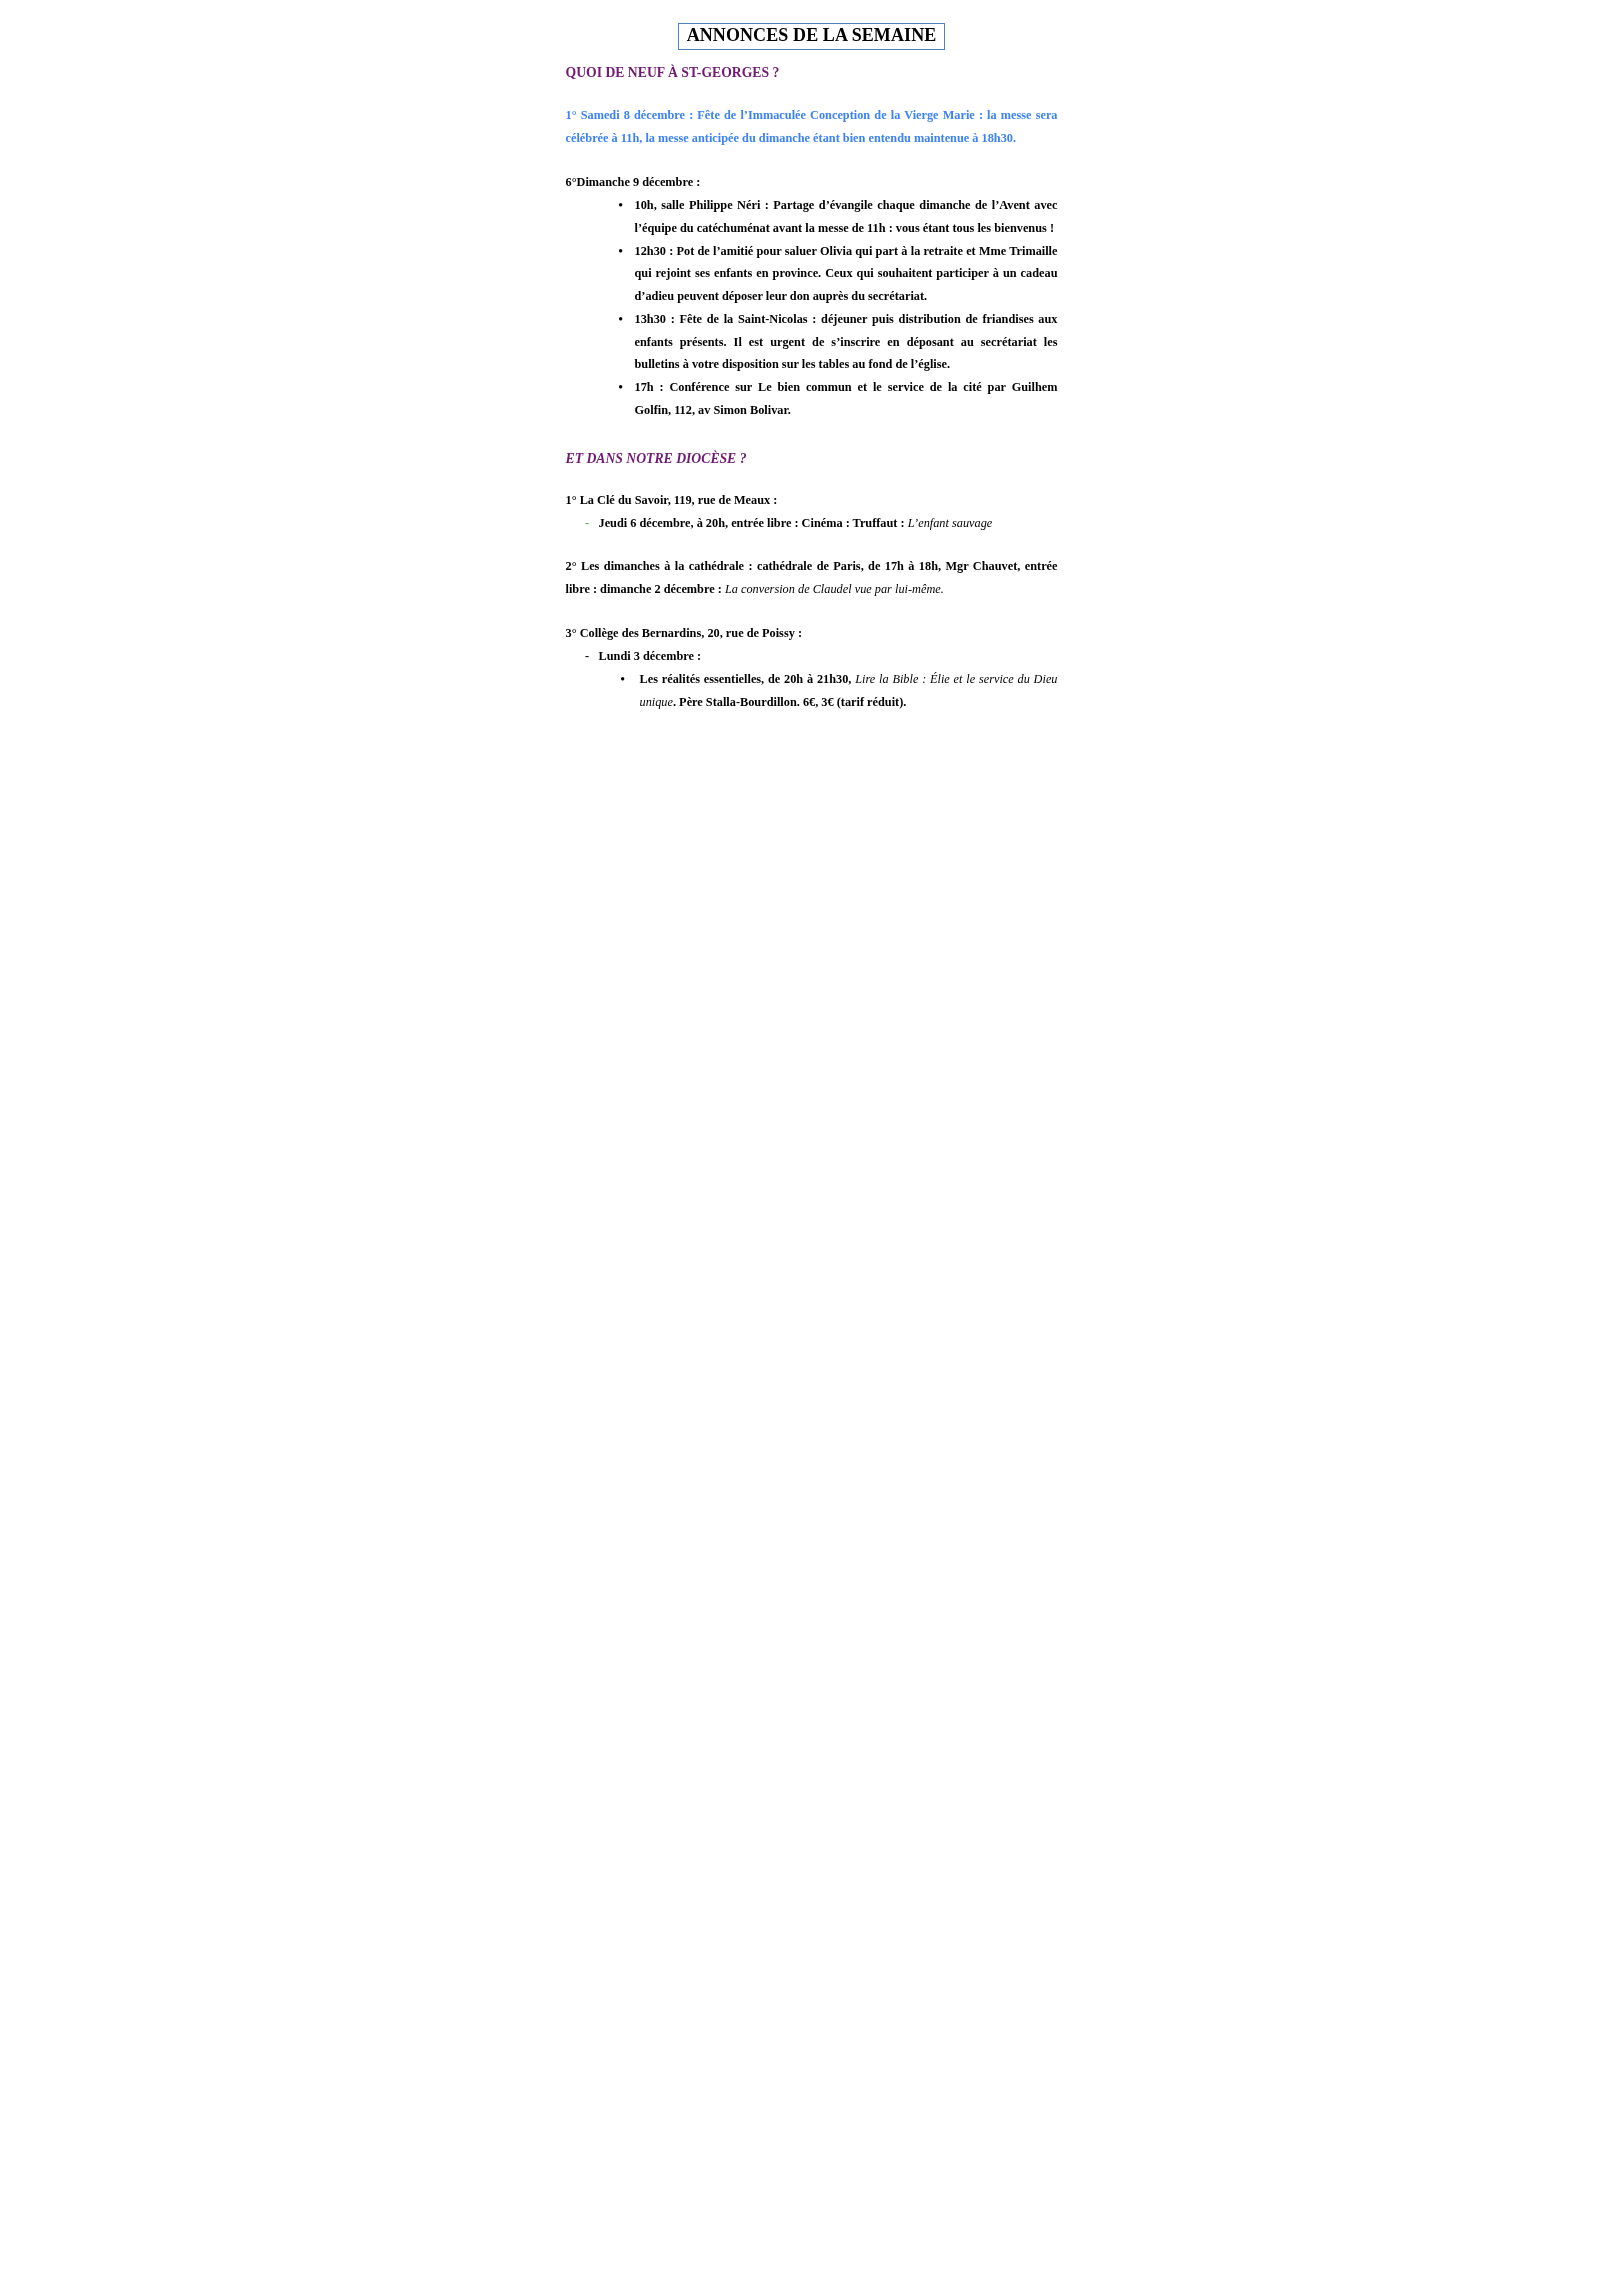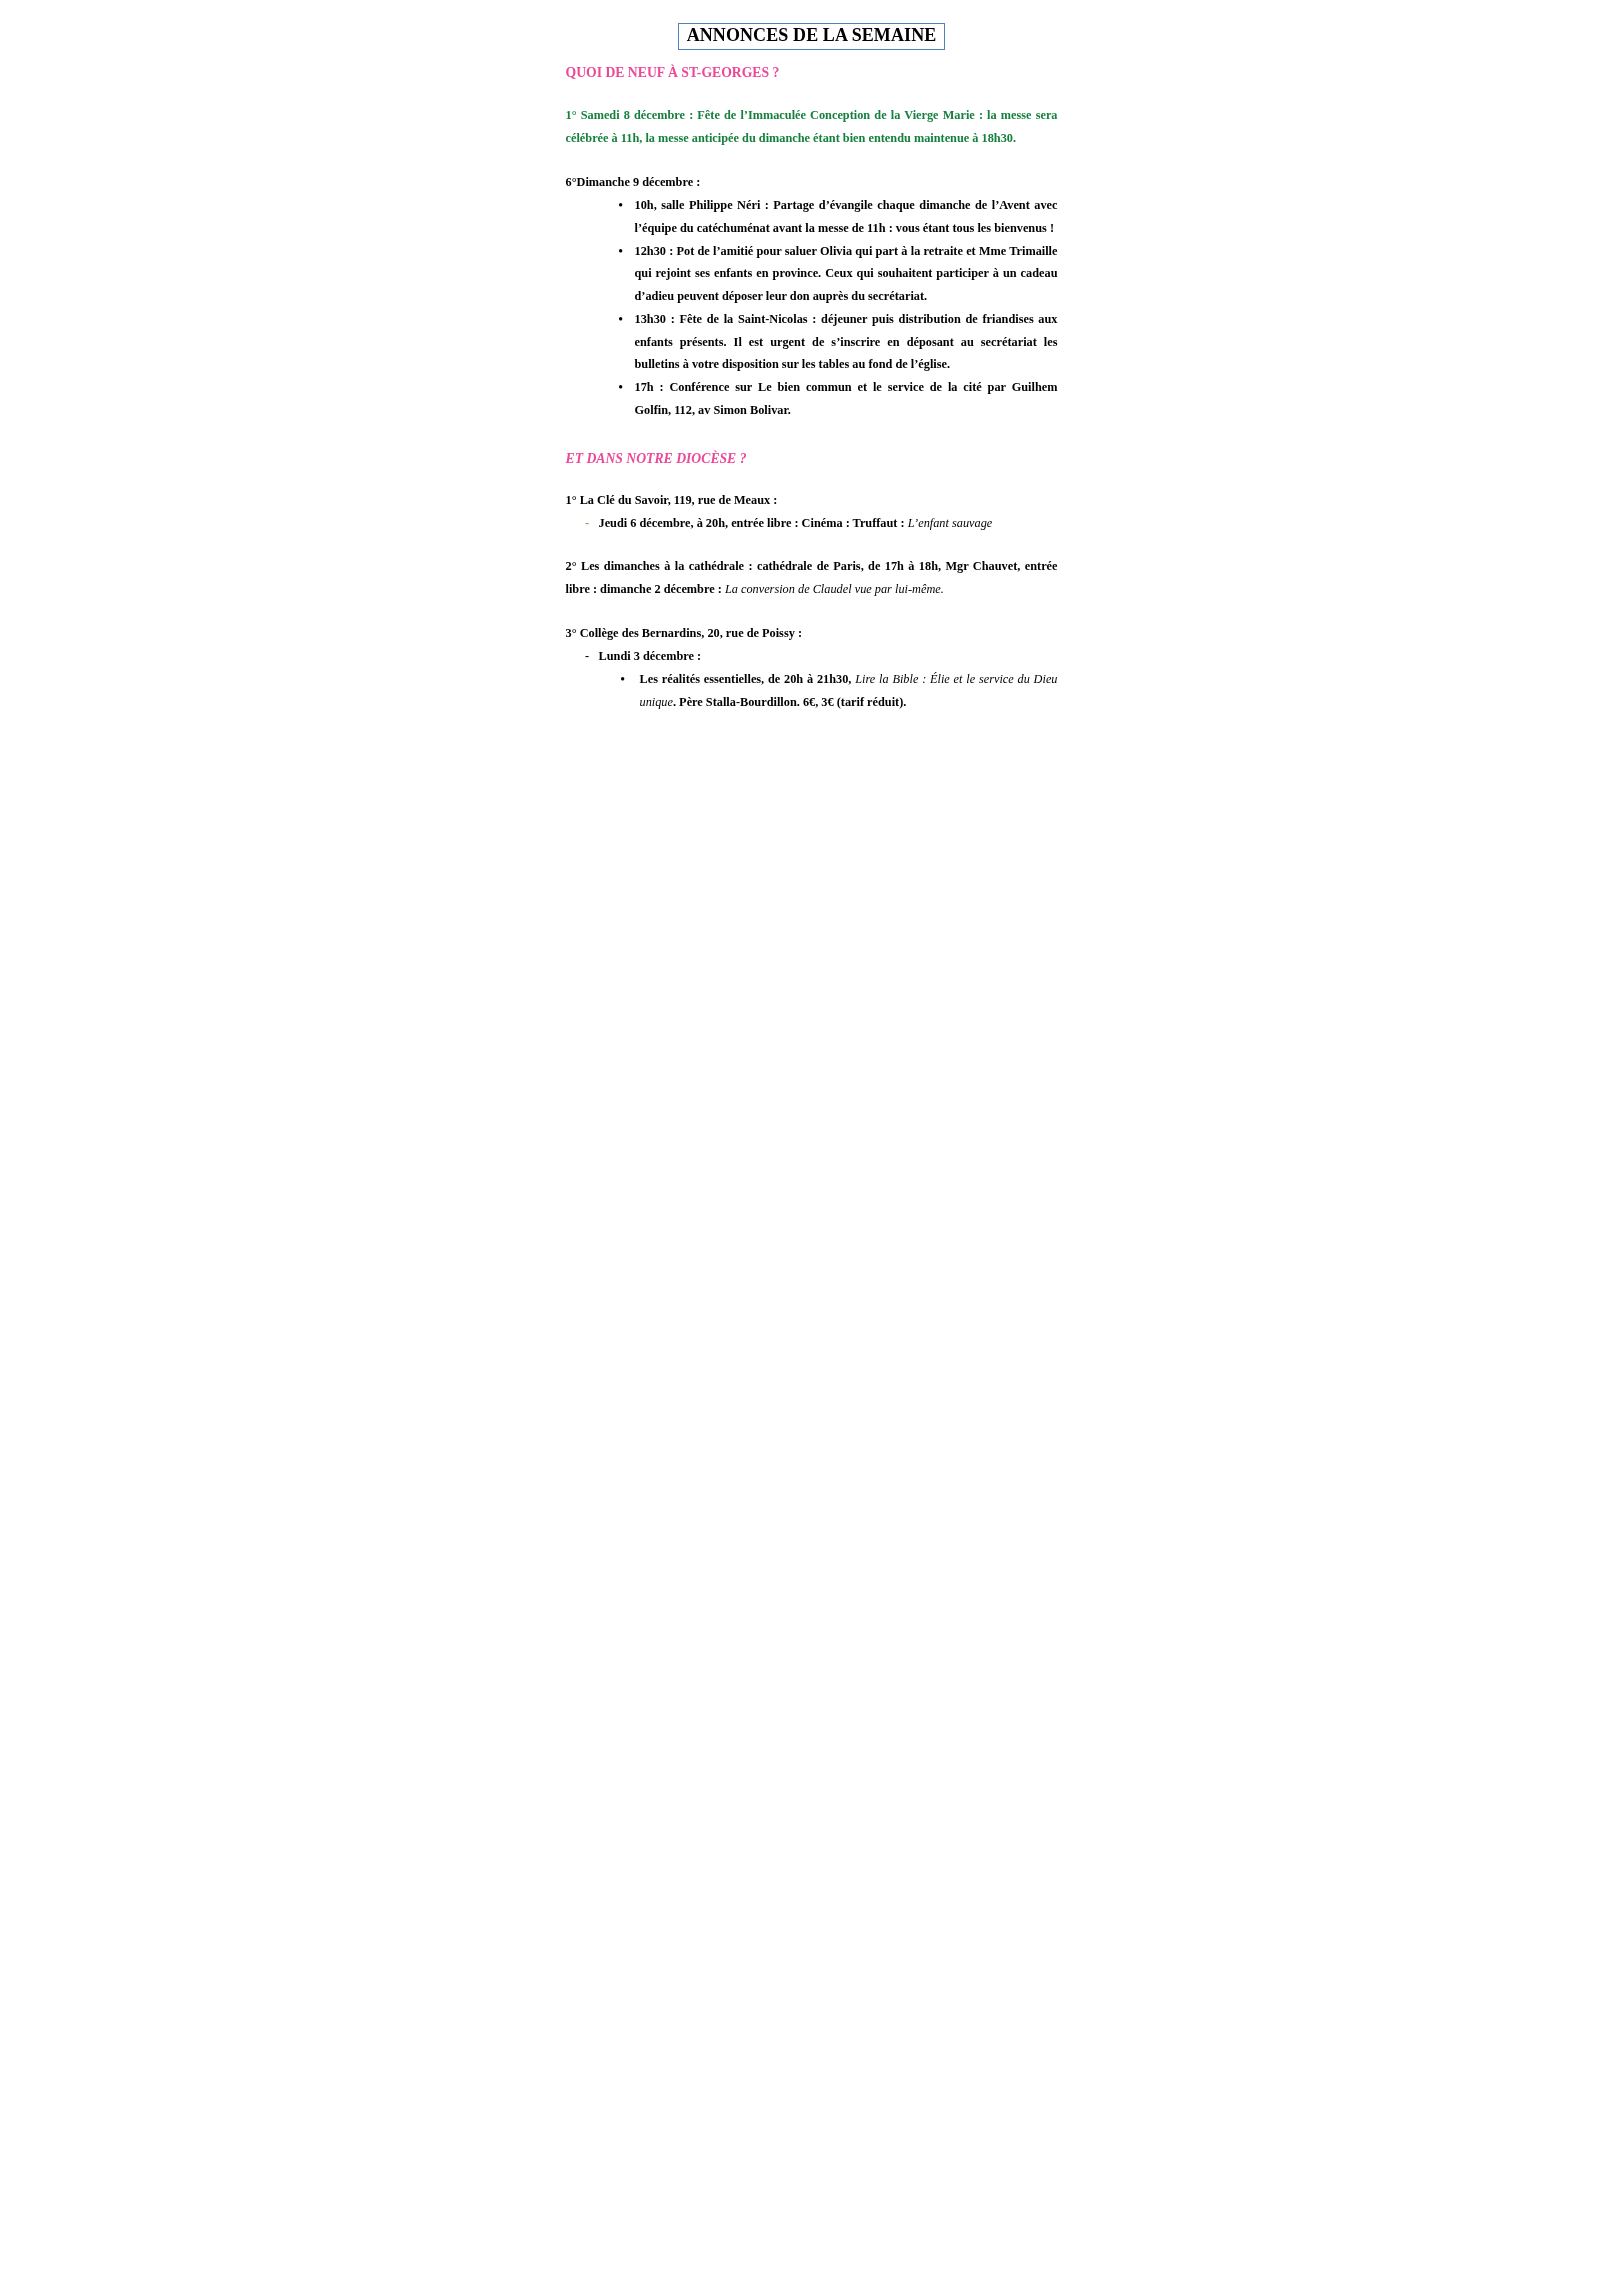--- a/index.html
+++ b/index.html
@@ -28,41 +28,41 @@
     padding: 1.5px 7.9px 2.5px 7.9px;
     background: #ffffff;
   }
   .title-text {
     font-size: 18px;
     font-weight: bold;
     white-space: nowrap;
     letter-spacing: 0.1px;
   }
   .h-green {
-    color: #ec4899;
+    color: #701a75;
     font-size: 13.7px;
     font-weight: bold;
     line-height: 1.5;
     margin: 13.7px 0 0 0;
   }
   .h-green.second {
     margin-top: 27.5px;
     font-style: italic;
   }
   .para, .label-line, .list-item {
     font-size: 12.3px;
     font-weight: bold;
     line-height: 1.85;
   }
   .para {
     text-align: justify;
     margin: 20.6px 0 0 0;
   }
   .para.red {
-    color: #15803d;
+    color: #3b82f6;
   }
   .label-line {
     margin: 21.6px 0 0 0;
   }
   .label-line.tight {
     margin-top: 19.6px;
   }
   .list-item {
     position: relative;
     text-align: justify;

